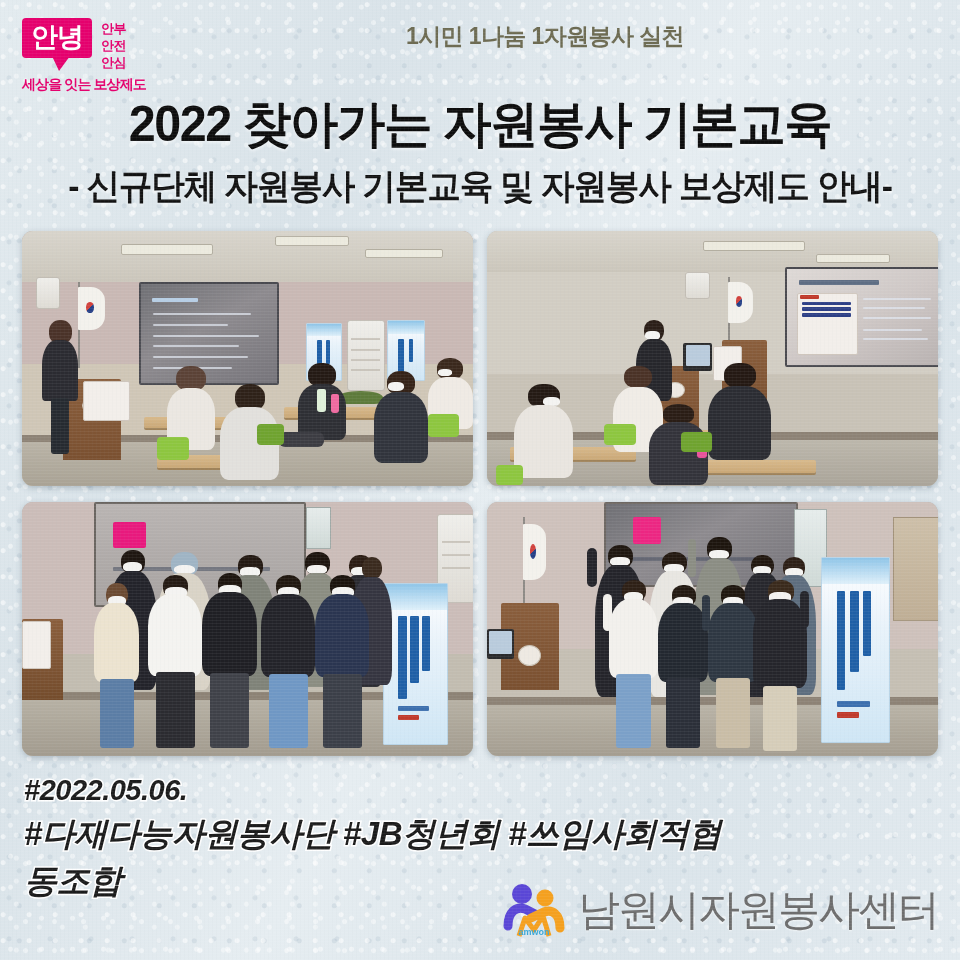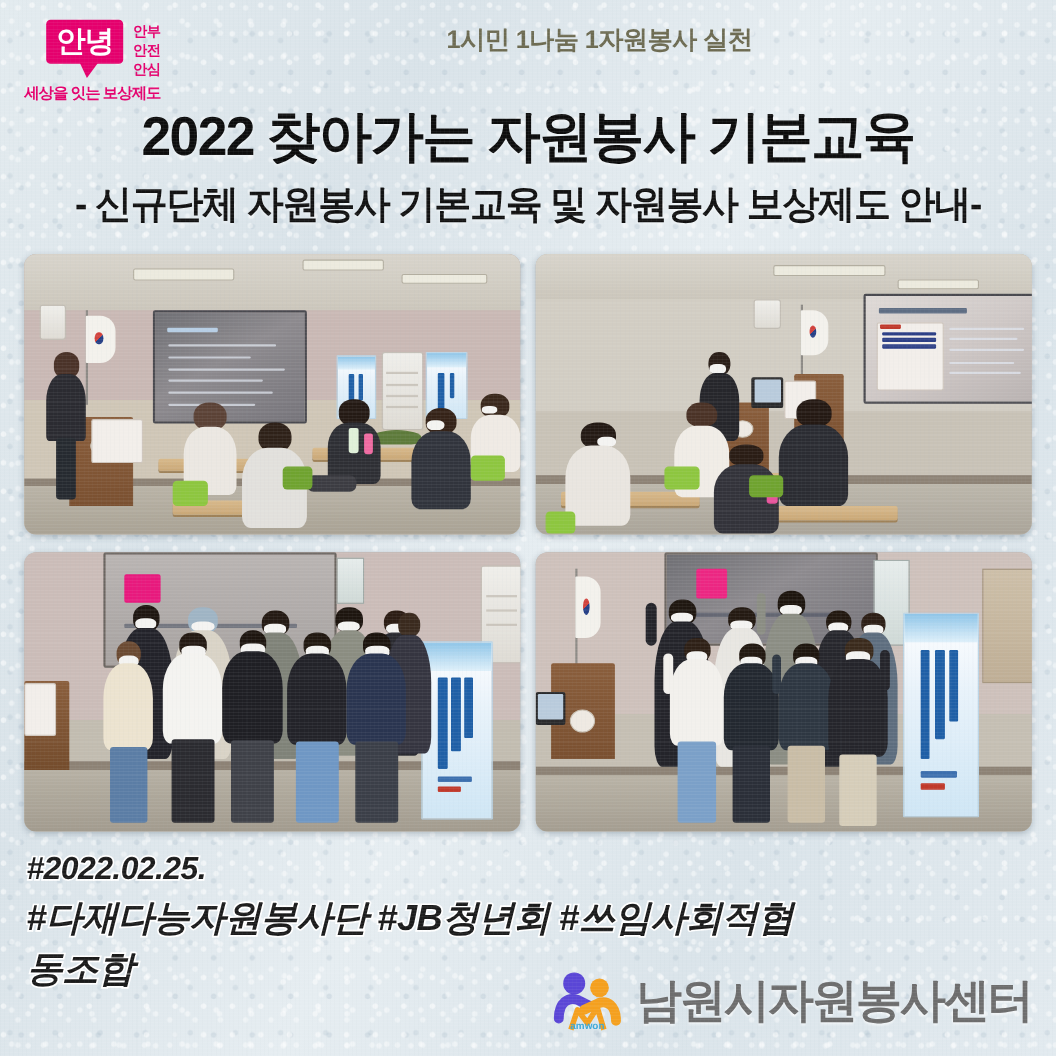--- a/index.html
+++ b/index.html
@@ -24,21 +24,21 @@
   #grain{
     position:absolute;inset:0;pointer-events:none;opacity:.55;
     background-image:
       repeating-linear-gradient(0deg, rgba(255,255,255,.10) 0 1px, rgba(0,0,0,0) 1px 3px),
       repeating-linear-gradient(90deg, rgba(150,170,185,.07) 0 1px, rgba(0,0,0,0) 1px 4px);
   }
 
   
   .reaction-logo{position:absolute;left:22px;top:18px;width:160px;}
   .bubble-row{display:flex;align-items:flex-start;gap:9px;}
-  .bubble-wrap{position:relative;margin-left:20px;}
+  .bubble-wrap{position:relative;}
   .bubble{
     background:#e5006d;color:#fff;border-radius:4px;
     padding:6px 9px 7px;font-size:27px;font-weight:700;line-height:1;
     letter-spacing:-1px;
   }
   .bubble-tail{
     position:absolute;left:30px;bottom:-13px;width:0;height:0;
     border-left:7px solid transparent;border-right:11px solid transparent;
     border-top:15px solid #e5006d;
   }
@@ -137,21 +137,21 @@
   .htline{
     font-style:italic;font-weight:700;color:#1b1b1b;letter-spacing:-.5px;line-height:1.42;
     -webkit-text-stroke:3px #ffffff;paint-order:stroke fill;
   }
   .htline.l1{font-size:29px;}
   .htline.l2{font-size:33px;}
 
   .center-logo{position:absolute;right:22px;bottom:22px;display:flex;align-items:center;gap:13px;}
   .cl-mark{position:relative;width:62px;height:56px;flex:0 0 auto;}
   .cl-text{
-    color:#6d6d6d;font-size:42px;font-weight:700;letter-spacing:-2px;line-height:1;
+    color:#6d6d6d;font-size:42px;font-weight:400;letter-spacing:-2px;line-height:1;
     text-shadow:0 1px 2px rgba(255,255,255,.6);
   }
 </style>
 </head>
 <body>
 
 <div id="card">
 
   <div class="reaction-logo">
     <div class="bubble-row">
@@ -507,21 +507,21 @@
           <div class="body" style="left:0;top:11%;width:100%;height:52%;background:#25252b;"></div>
           <div class="legs" style="left:18%;top:62%;width:64%;height:38%;background:#d6cdb9;"></div>
           <div class="arm" style="left:86%;top:6%;width:17%;height:22%;background:#25252b;"></div>
         </div>
       </div>
     </div>
 
   </div>
 
   <div class="hashtags">
-    <div class="htline l1">#2022.02.25.</div>
+    <div class="htline l1">#2022.05.06.</div>
     <div class="htline l2">#다재다능자원봉사단 #JB청년회 #쓰임사회적협동조합</div>
   </div>
 
   <div class="center-logo">
     <div class="cl-mark">
       <svg viewBox="0 0 62 56" width="62" height="56" aria-hidden="true">
         <circle cx="19" cy="12" r="10" fill="#5a46d6"></circle>
         <circle cx="42" cy="16" r="8.5" fill="#f5a01e"></circle>
         <path d="M5 44 C5 29 14 24 22 27 L34 33" stroke="#5a46d6" stroke-width="9" fill="none" stroke-linecap="round"></path>
         <path d="M57 46 C57 32 49 27 41 30 L28 36" stroke="#f5a01e" stroke-width="9" fill="none" stroke-linecap="round"></path>

